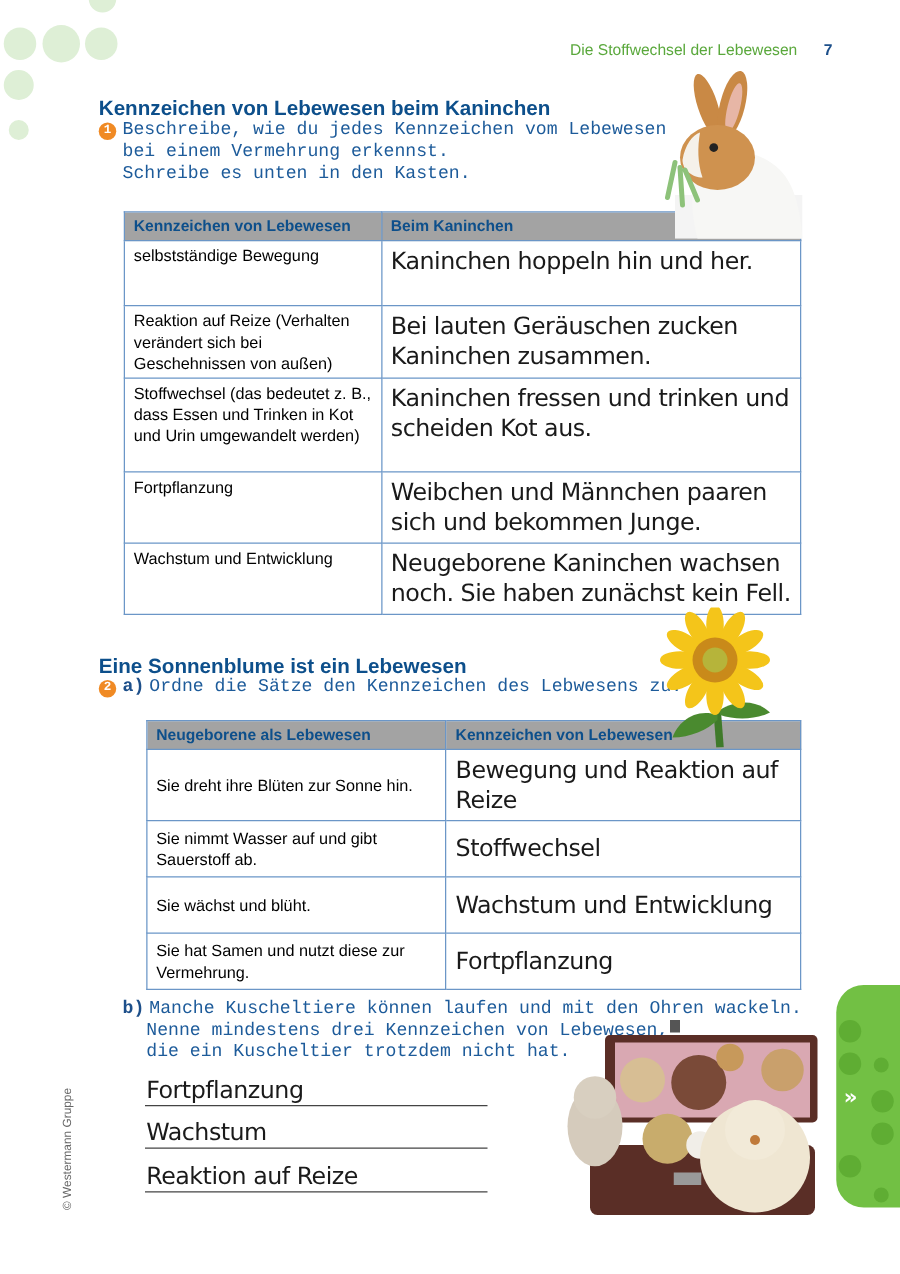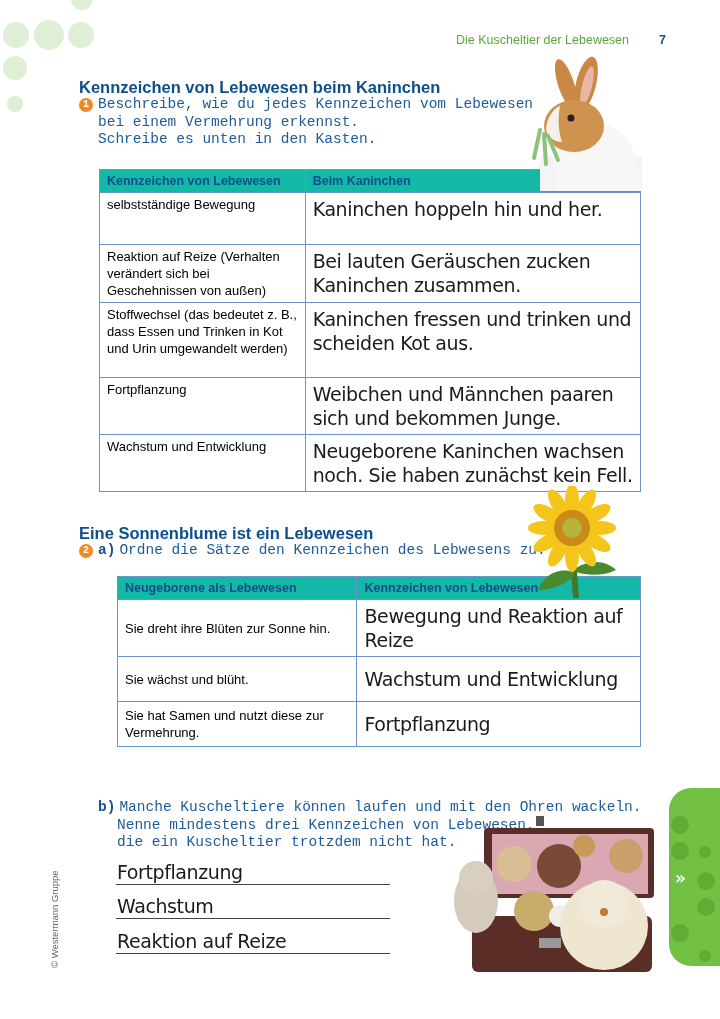--- a/index.html
+++ b/index.html
@@ -10,21 +10,21 @@
 
     .running-head { position: absolute; top: 33px; left: 456px; font-size: 12.5px; color: #5aa83c; font-family: "Liberation Sans", sans-serif; }
     .page-num { position: absolute; top: 33px; left: 659px; font-size: 12.5px; font-weight: bold; color: #1d4f8a; font-family: "Liberation Sans", sans-serif; }
 
     h2.section-title { position: absolute; font-family: "Liberation Sans", sans-serif; font-weight: bold; font-size: 16.5px; color: #0d4f8b; }
     .task { position: absolute; font-family: Liberation Mono, monospace; font-size: 14.5px; line-height: 17.5px; color: #1d5b9a; }
     .badge { display: inline-block; width: 14px; height: 14px; border-radius: 50%; background: #f08a24; color: #fff; font-size: 10px; line-height: 14px; text-align: center; font-weight: bold; vertical-align: 1px; margin-right: 5px; }
     .sub-label { font-weight: bold; color: #1d4f8a; margin-right: 4px; }
 
     table.worksheet { position: absolute; border-collapse: collapse; font-family: "Liberation Sans", sans-serif; }
-    table.worksheet th { background: #14b8a6; color: #0d4f8b; font-size: 12.5px; font-weight: bold; text-align: left; padding: 0 7px; height: 23px; border: 1.5px solid #6b96c7; }
+    table.worksheet th { background: #a3a3a3; color: #0d4f8b; font-size: 12.5px; font-weight: bold; text-align: left; padding: 0 7px; height: 23px; border: 1.5px solid #6b96c7; }
     table.worksheet td { border: 1.5px solid #6b96c7; vertical-align: top; background: #fff; }
     td.q { color: #000000; font-size: 13px; line-height: 17px; padding: 3px 7px; }
     td.a { color: #1a1a1a; font-size: 19px; line-height: 24px; padding: 4px 7px; font-family: "DejaVu Sans", sans-serif; letter-spacing: -0.4px; }
     #t2 td { vertical-align: middle; }
     #t2 td.q { font-size: 13px; }
 
     .answer-line { position: absolute; left: 116px; width: 274px; border-bottom: 1.5px solid #444; font-size: 19px; color: #1a1a1a; font-family: "DejaVu Sans", sans-serif; letter-spacing: -0.4px; line-height: 24px; padding-left: 1px; }
 
     .copyright { position: absolute; left: 49px; top: 968px; transform: rotate(-90deg); transform-origin: 0 0; font-size: 9.5px; color: #666; white-space: nowrap; font-family: "Liberation Sans", sans-serif; }
 
@@ -37,21 +37,21 @@
 </head>
 <body>
 
 <div class="dot" style="left:71px;top:-12px;width:22px;height:22px;"></div>
 <div class="dot" style="left:3px;top:22px;width:26px;height:26px;"></div>
 <div class="dot" style="left:34px;top:20px;width:30px;height:30px;"></div>
 <div class="dot" style="left:68px;top:22px;width:26px;height:26px;"></div>
 <div class="dot" style="left:3px;top:56px;width:24px;height:24px;"></div>
 <div class="dot" style="left:7px;top:96px;width:16px;height:16px;"></div>
 
-<div class="running-head">Die Kuscheltier der Lebewesen</div>
+<div class="running-head">Die Stoffwechsel der Lebewesen</div>
 <div class="page-num">7</div>
 
 <h2 class="section-title" style="left:79px;top:78px;">Kennzeichen von Lebewesen beim Kaninchen</h2>
 <div class="task" style="left:79px;top:96px;">
   <div><span class="badge">1</span><span>Beschreibe, wie du jedes Kennzeichen vom Lebewesen</span></div>
   <div style="padding-left:19px;">bei einem Vermehrung erkennst.</div>
   <div style="padding-left:19px;">Schreibe es unten in den Kasten.</div>
 </div>
 
 <table class="worksheet" id="t1" style="left:99px;top:169px;width:542px;">
@@ -114,20 +114,24 @@
   <thead>
     <tr>
       <th>Neugeborene als Lebewesen</th>
       <th>Kennzeichen von Lebewesen</th>
     </tr>
   </thead>
   <tbody>
     <tr style="height:45px;">
       <td class="q">Sie dreht ihre Blüten zur Sonne hin.</td>
       <td class="a">Bewegung und Reaktion auf Reize</td>
+    </tr>
+    <tr style="height:45px;">
+      <td class="q">Sie nimmt Wasser auf und gibt Sauerstoff ab.</td>
+      <td class="a">Stoffwechsel</td>
     </tr>
     <tr style="height:45px;">
       <td class="q">Sie wächst und blüht.</td>
       <td class="a">Wachstum und Entwicklung</td>
     </tr>
     <tr style="height:45px;">
       <td class="q">Sie hat Samen und nutzt diese zur Vermehrung.</td>
       <td class="a">Fortpflanzung</td>
     </tr>
   </tbody>

